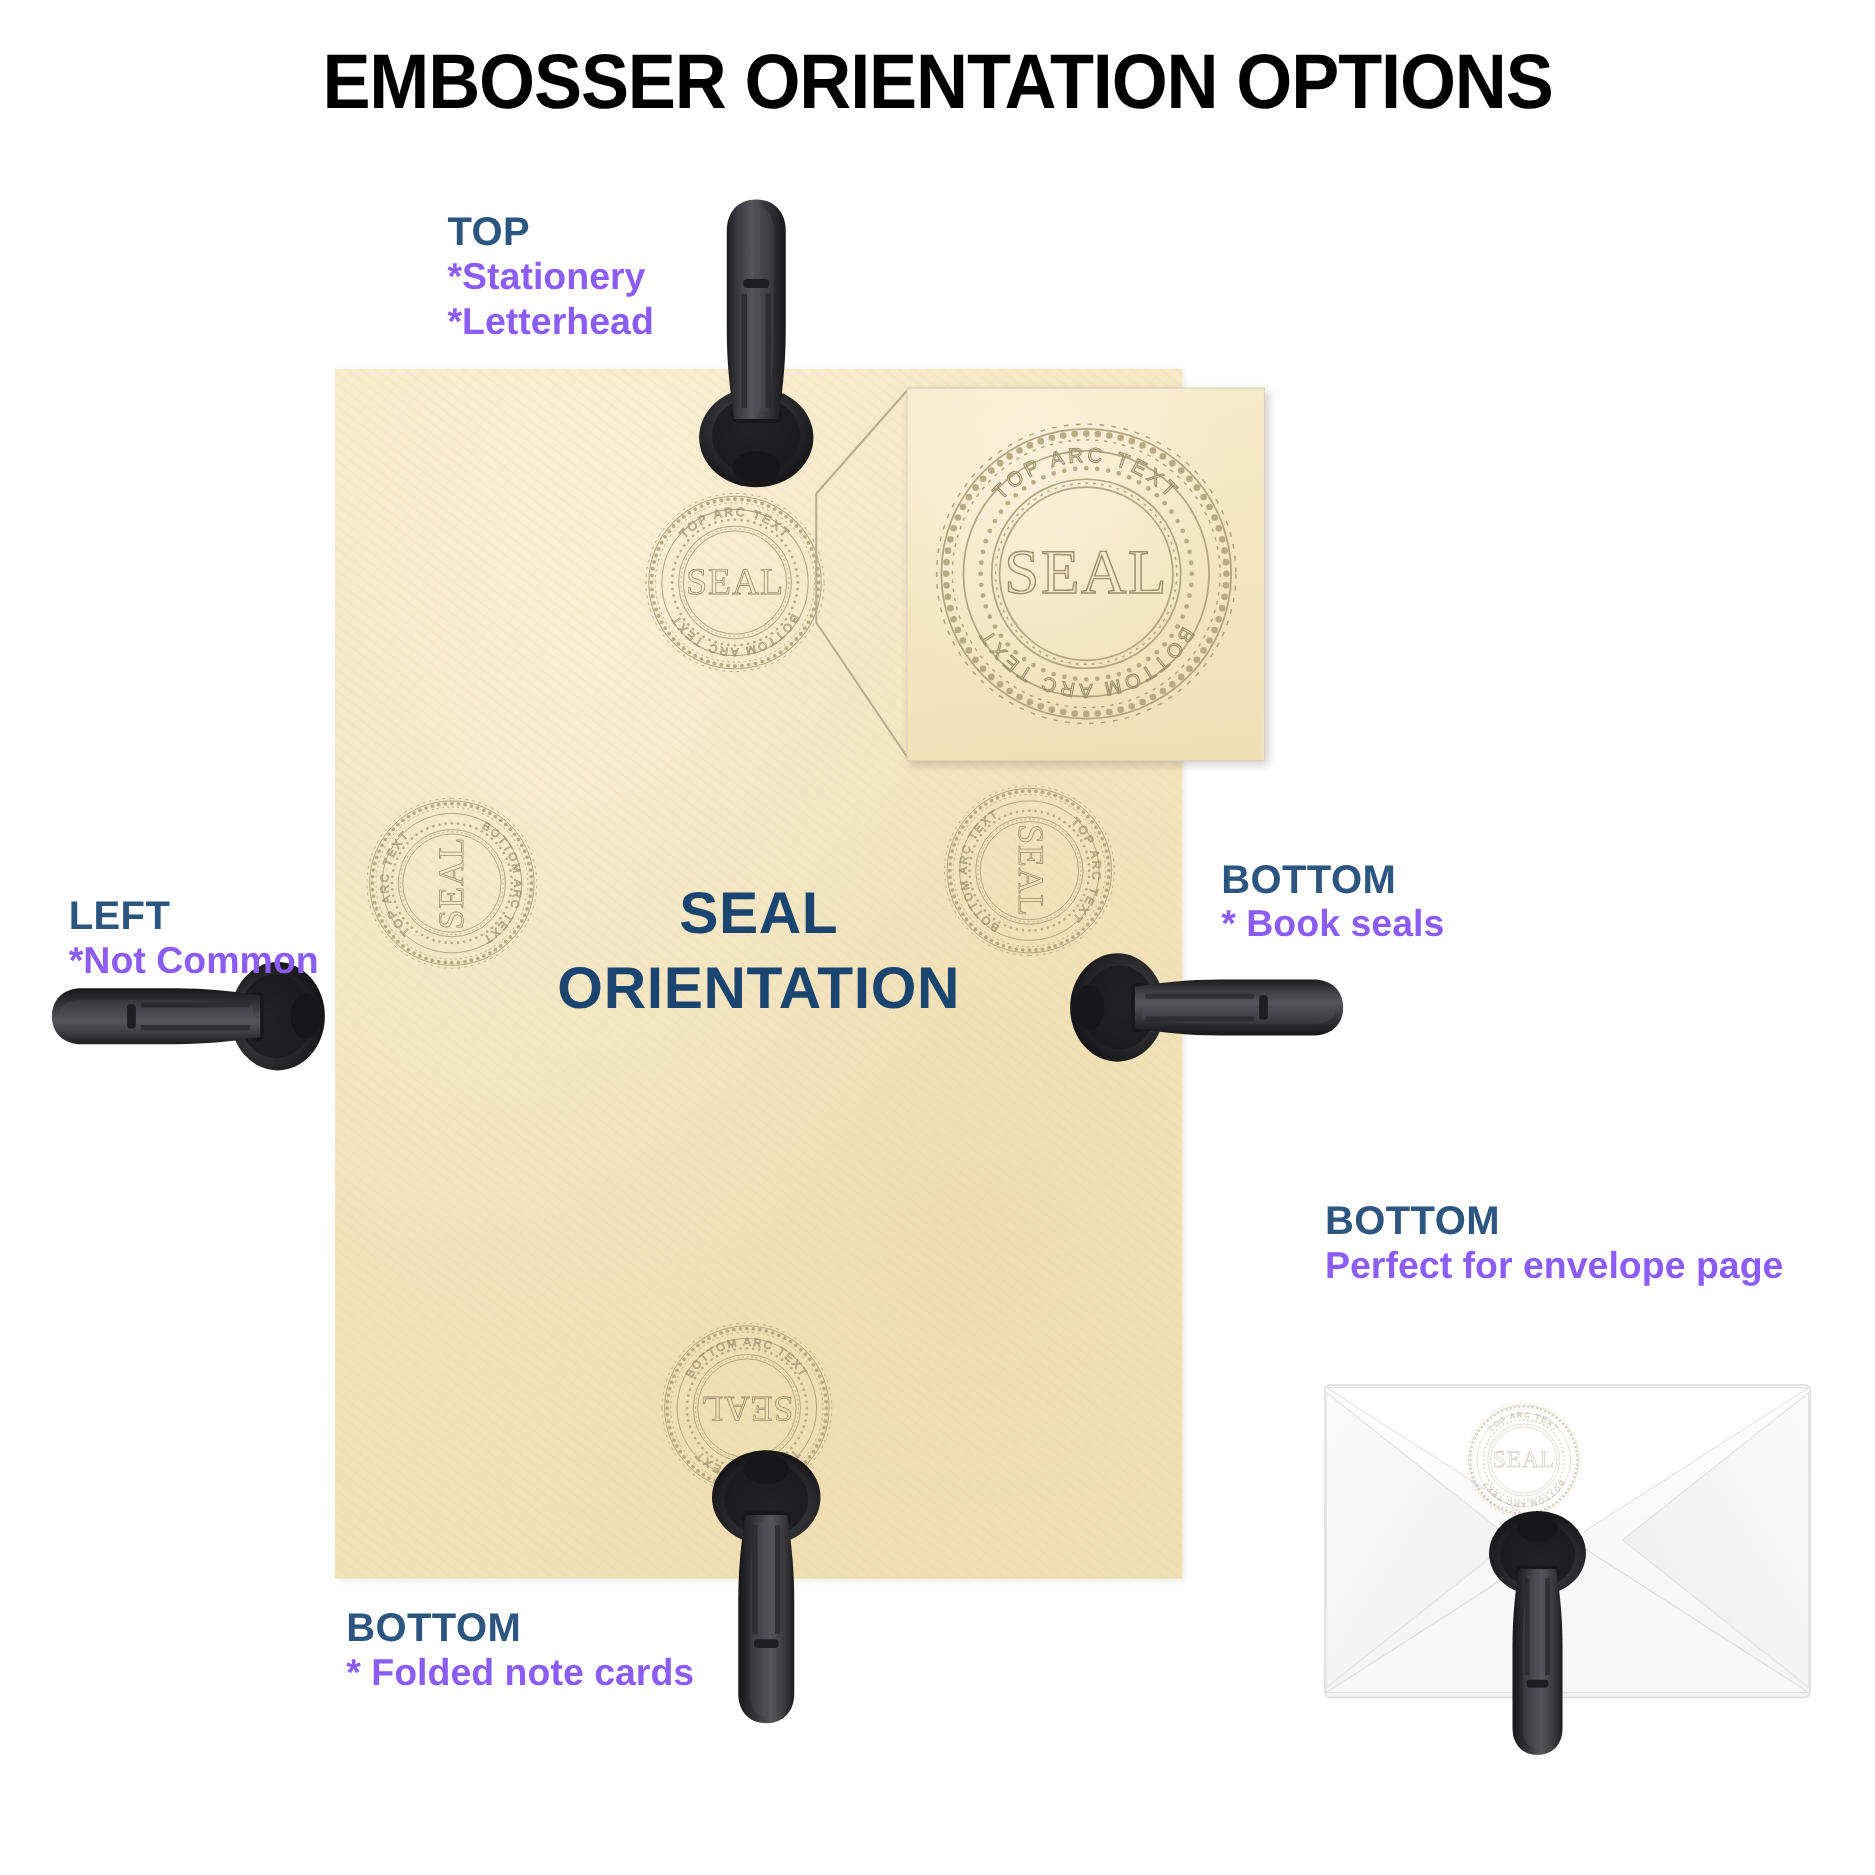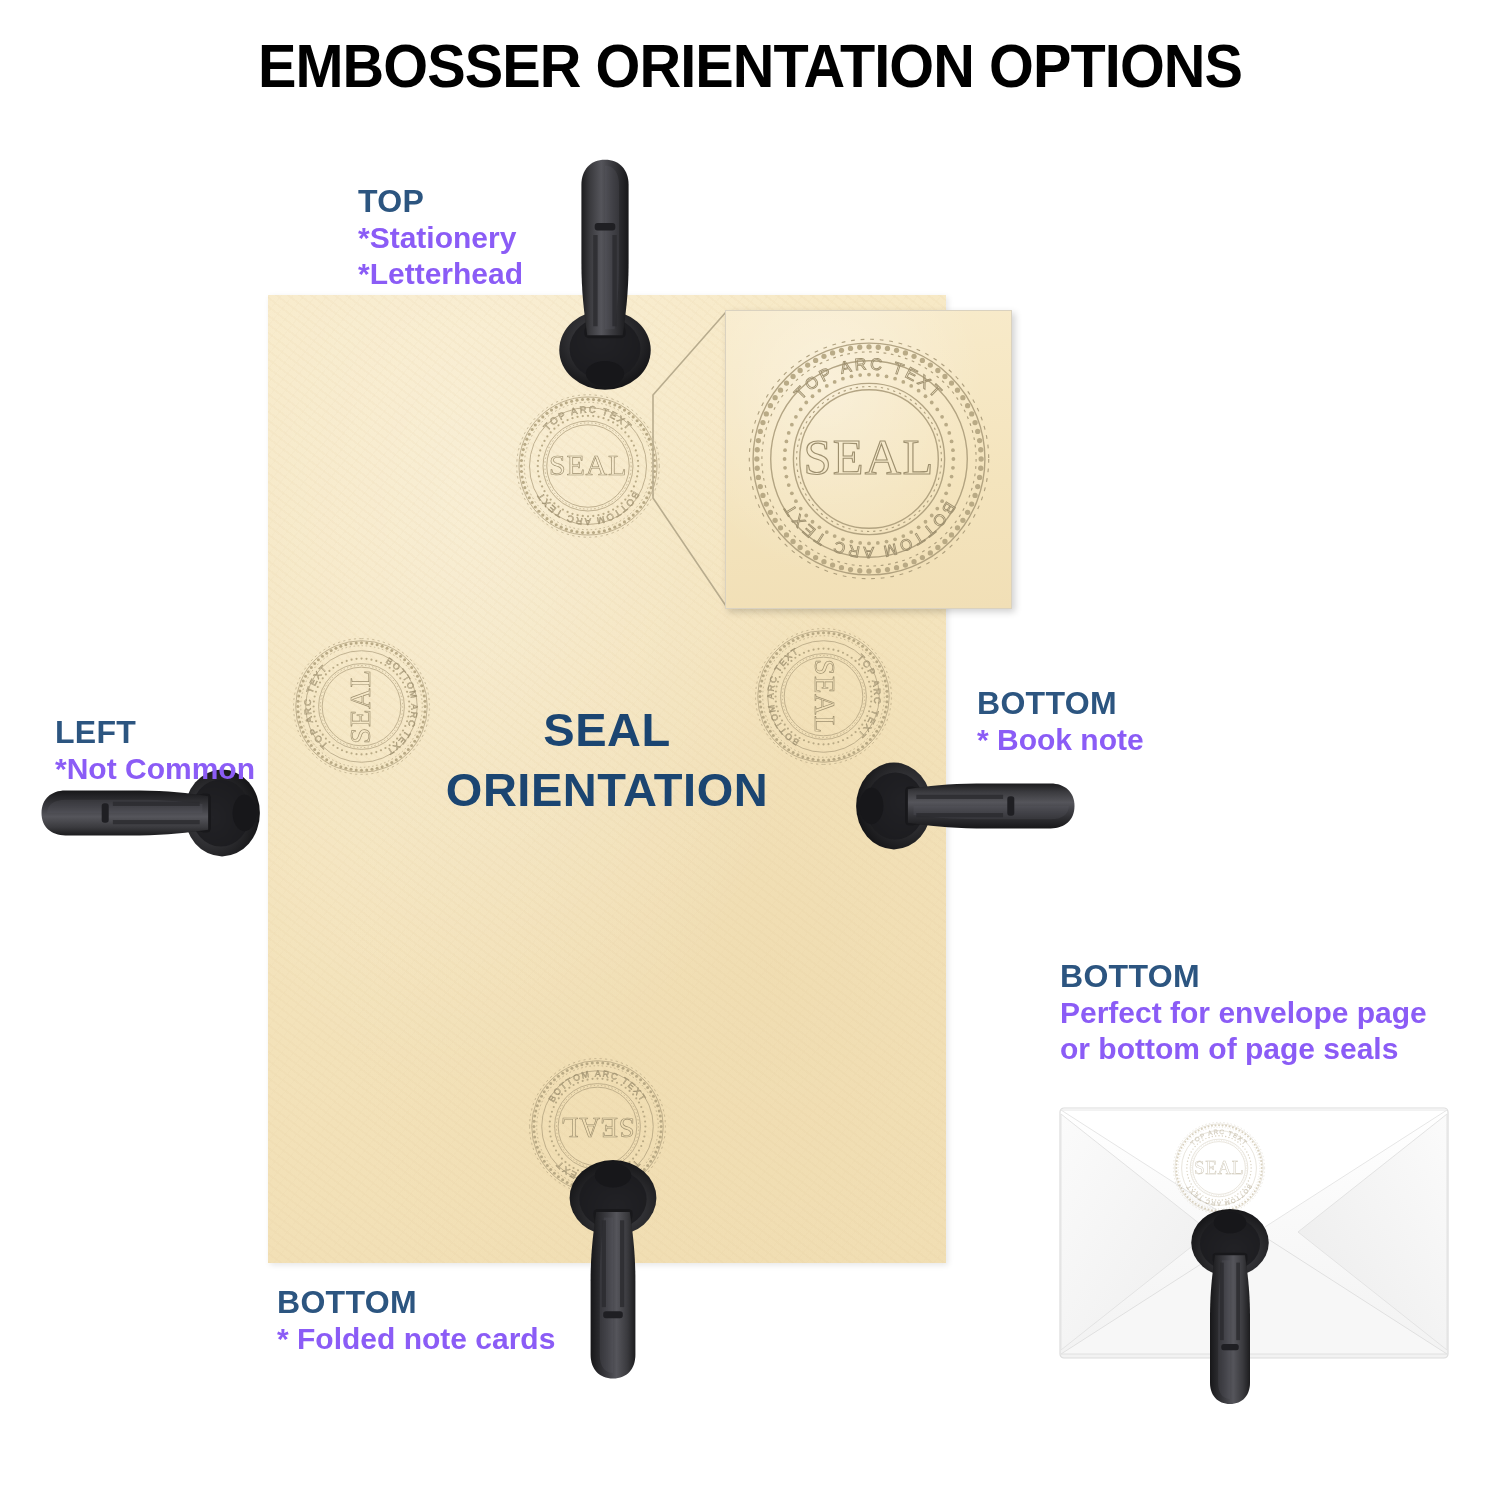--- a/index.html
+++ b/index.html
@@ -430,38 +430,37 @@
       </svg>
   </div>
 </div>
 
 <div class="embosser" style="left:1180px; top:1192px; transform:rotate(180deg);">
   <svg width="100" height="230" viewBox="0 0 160 330">
       <use href="#embosser-sym"></use>
     </svg>
 </div>
 
-<div class="callout" style="left:358px; top:184px;">
+<div class="callout" style="left:358px; top:168px;">
   <div class="head">TOP</div>
   <div class="line">*Stationery</div>
   <div class="line">*Letterhead</div>
 </div>
 
 <div class="callout" style="left:55px; top:683px;margin-top:32px;">
   <div class="head">LEFT</div>
   <div class="line">*Not Common</div>
 </div>
 
 <div class="callout" style="left:977px; top:686px;">
   <div class="head">BOTTOM</div>
-  <div class="line">* Book note</div>
+  <div class="line">* Book seals</div>
 </div>
 
 <div class="callout" style="left:277px; top:1285px;">
   <div class="head">BOTTOM</div>
   <div class="line">* Folded note cards</div>
 </div>
 
 <div class="callout" style="left:1060px; top:959px;">
   <div class="head">BOTTOM</div>
   <div class="line">Perfect for envelope page</div>
-  <div class="line">or bottom of page seals</div>
 </div>
 
 </body></html>

